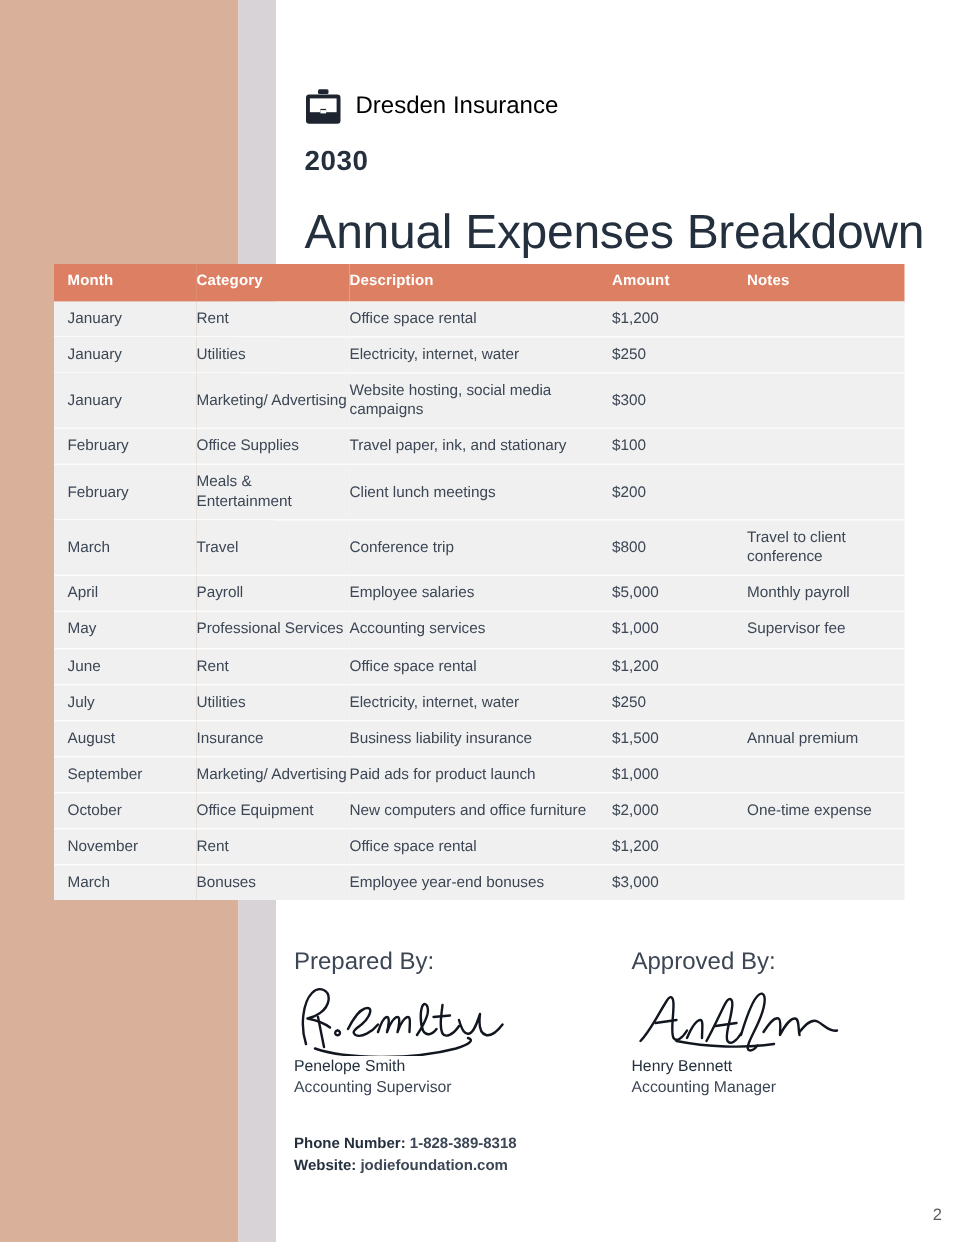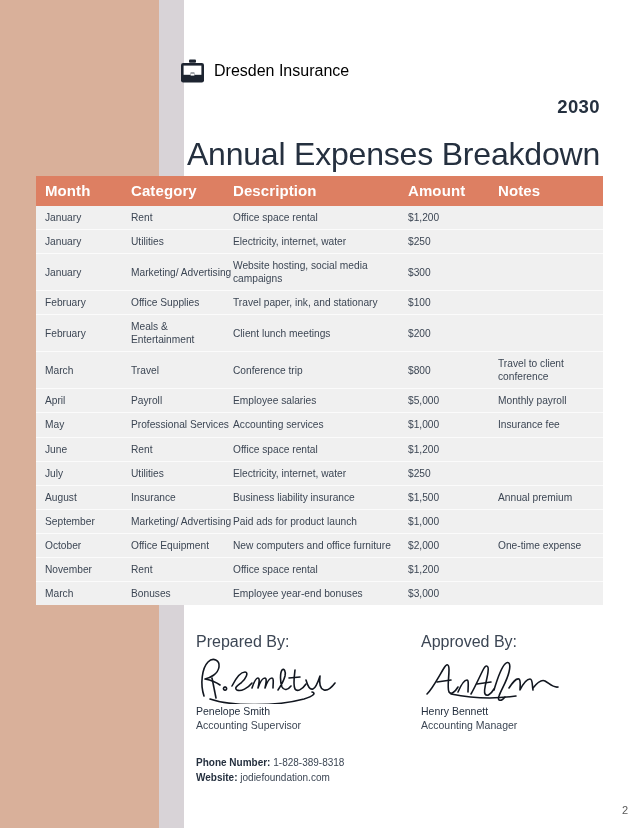--- a/index.html
+++ b/index.html
@@ -26,23 +26,22 @@
   #bar-lavender {
     position: absolute;
     left: 159px; top: 0;
     width: 25px; height: 828px;
     background: #d8d3d7;
   }
 
   
   #doc-header {
     position: absolute;
-    left: 180px; top: 55px;
+    left: 203px; top: 55px;
     width: 420px;
-    text-align: right;
   }
   #brand-row {
     display: flex;
     align-items: center;
     gap: 9px;
     height: 32px;
   }
   #brand-icon {
     width: 25px; height: 24px;
     flex: 0 0 auto;
@@ -71,21 +70,21 @@
     position: absolute;
     left: 36px; top: 176px;
     width: 567px;
     border-collapse: collapse;
     table-layout: fixed;
     font-size: 10px;
   }
   #expense-table thead th {
     background: #dd7f62;
     color: #ffffff;
-    font-size: 15px;
+    font-size: 10px;
     font-weight: 700;
     text-align: left;
     padding: 7px 0 8px 0;
     letter-spacing: .1px;
     line-height: 1;
   }
   #expense-table tbody td {
     background: #f0f0f0;
     color: #3c4654;
     font-size: 10.2px;
@@ -137,20 +136,21 @@
     line-height: 1.35;
   }
 
   
   #contact-block {
     position: absolute;
     left: 196px; top: 756px;
     font-size: 10px;
     color: #3c4654;
     line-height: 1.45;
+    font-weight: bold;
   }
   #contact-block b { color: #25303f; }
 
   
   #page-number {
     position: absolute;
     right: 12px; bottom: 12px;
     font-size: 11px;
     color: #5a5a5a;
   }
@@ -234,21 +234,21 @@
         <td class="c-cat">Payroll</td>
         <td class="c-desc">Employee salaries</td>
         <td class="c-amt">$5,000</td>
         <td class="c-notes">Monthly payroll</td>
       </tr>
       <tr>
         <td class="c-month">May</td>
         <td class="c-cat">Professional Services</td>
         <td class="c-desc">Accounting services</td>
         <td class="c-amt">$1,000</td>
-        <td class="c-notes">Insurance fee</td>
+        <td class="c-notes">Supervisor fee</td>
       </tr>
       <tr>
         <td class="c-month">June</td>
         <td class="c-cat">Rent</td>
         <td class="c-desc">Office space rental</td>
         <td class="c-amt">$1,200</td>
         <td class="c-notes"></td>
       </tr>
       <tr>
         <td class="c-month">July</td>

